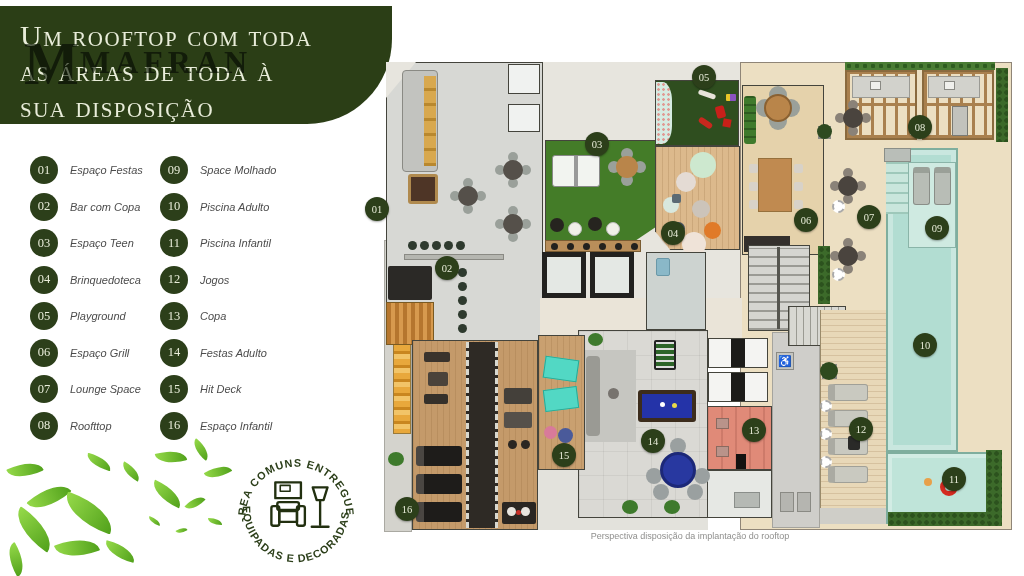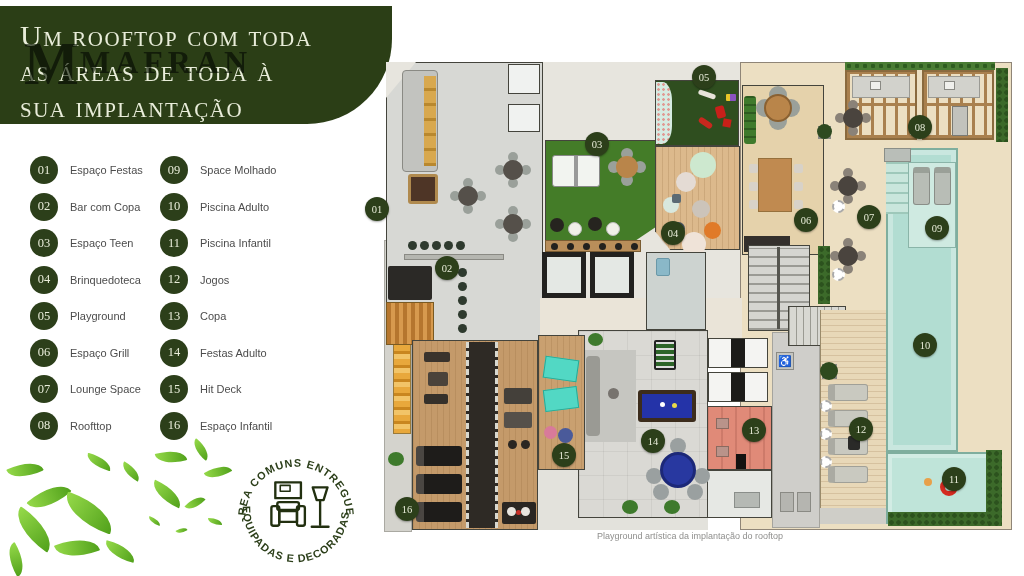--- a/index.html
+++ b/index.html
@@ -12,41 +12,41 @@
     font-variant:small-caps;font-size:30px;line-height:1.18;letter-spacing:1.5px;color:#e9edda;}
   .watermark{position:absolute;left:24px;top:30px;display:flex;align-items:flex-start;opacity:.65;mix-blend-mode:multiply;color:#14230a;}
   .wm-logo{width:46px;height:56px;font-family:"Liberation Serif",serif;font-size:58px;font-weight:700;line-height:56px;color:#14230a;transform:scaleY(1.05);}
   .wm-text{margin-left:10px;padding-top:10px;font-family:"Liberation Serif",serif;}
   .wm-name{font-size:32px;font-weight:700;letter-spacing:5px;line-height:1;}
   .wm-sub{font-size:15px;letter-spacing:7px;margin-top:4px;}
   
   .leg-row{position:absolute;display:flex;align-items:center;gap:12px;}
   .leg-circle{width:28px;height:28px;border-radius:50%;background:#2c3f1a;color:#e9edda;
     font-family:"Liberation Serif",serif;font-size:12.5px;display:flex;align-items:center;justify-content:center;}
-  .leg-label{font-size:11px;color:#4c4c4c;}
+  .leg-label{font-size:11px;color:#4c4c4c;font-style:italic;}
   
   .marker{position:absolute;width:24px;height:24px;border-radius:50%;background:#2c3f1a;color:#e9edda;
     font-family:"Liberation Serif",serif;font-size:10.5px;display:flex;align-items:center;justify-content:center;z-index:40;
     box-shadow:0 1px 2px rgba(0,0,0,.35);}
   .caption{position:absolute;left:560px;top:531px;width:260px;font-size:9px;color:#8f8f8d;text-align:center;}
   .leaf{position:absolute;background:linear-gradient(105deg,#96da4a,#51a11b);border-radius:4% 96% 4% 96%;}
   .chairs4{box-shadow:13px 0 0 -5px #9aa09a,-13px 0 0 -5px #9aa09a,0 13px 0 -5px #9aa09a,0 -13px 0 -5px #9aa09a;}
   .hedge{background-color:#3c6a2a;background-image:radial-gradient(#2c521e 2px,transparent 2.6px);background-size:7px 7px;}
   .planks-v{background-image:repeating-linear-gradient(90deg,rgba(130,90,45,.18) 0 1px,transparent 1px 6px);}
   .planks-h{background-image:repeating-linear-gradient(0deg,rgba(130,90,45,.18) 0 1px,transparent 1px 6px);}
   .wall{border:1.5px solid #44443c;}
   svg text{font-family:"Liberation Sans",sans-serif;}
 </style>
 </head>
 <body>
 
 <div class="canvas">
 
   <div class="banner">
-    <h1><span>Um rooftop com toda</span><br><span>as áreas de toda à</span><br><span>sua implantação</span></h1>
+    <h1><span>Um rooftop com toda</span><br><span>as áreas de toda à</span><br><span>sua disposição</span></h1>
     <div class="watermark">
       <div class="wm-logo">M</div>
       <div class="wm-text">
         <div class="wm-name">MAFRAN</div>
       </div>
     </div>
   </div>
 
   <div id="legend">
       <div class="leg-row" style="left: 30px; top: 156px;">
@@ -337,15 +337,15 @@
         <div class="marker" title="Roofttop" style="left: 908px; top: 115px;">08</div>
         <div class="marker" title="Deck Molhado" style="left: 925px; top: 216px;">09</div>
         <div class="marker" title="Piscina Adulto" style="left: 913px; top: 333px;">10</div>
         <div class="marker" title="Piscina Infantil" style="left: 942px; top: 467px;">11</div>
         <div class="marker" title="Deck" style="left: 849px; top: 417px;">12</div>
         <div class="marker" title="Sauna" style="left: 742px; top: 418px;">13</div>
         <div class="marker" title="Jogos Adulto" style="left: 641px; top: 429px;">14</div>
         <div class="marker" title="Hit Space" style="left: 552px; top: 443px;">15</div>
         <div class="marker" title="Espaço Fitness" style="left: 395px; top: 497px;">16</div>
       </div>
-    <div class="caption">Playground artística da implantação do rooftop</div>
+    <div class="caption">Perspectiva disposição da implantação do rooftop</div>
   </div>
 </div>
 
 </body></html>

